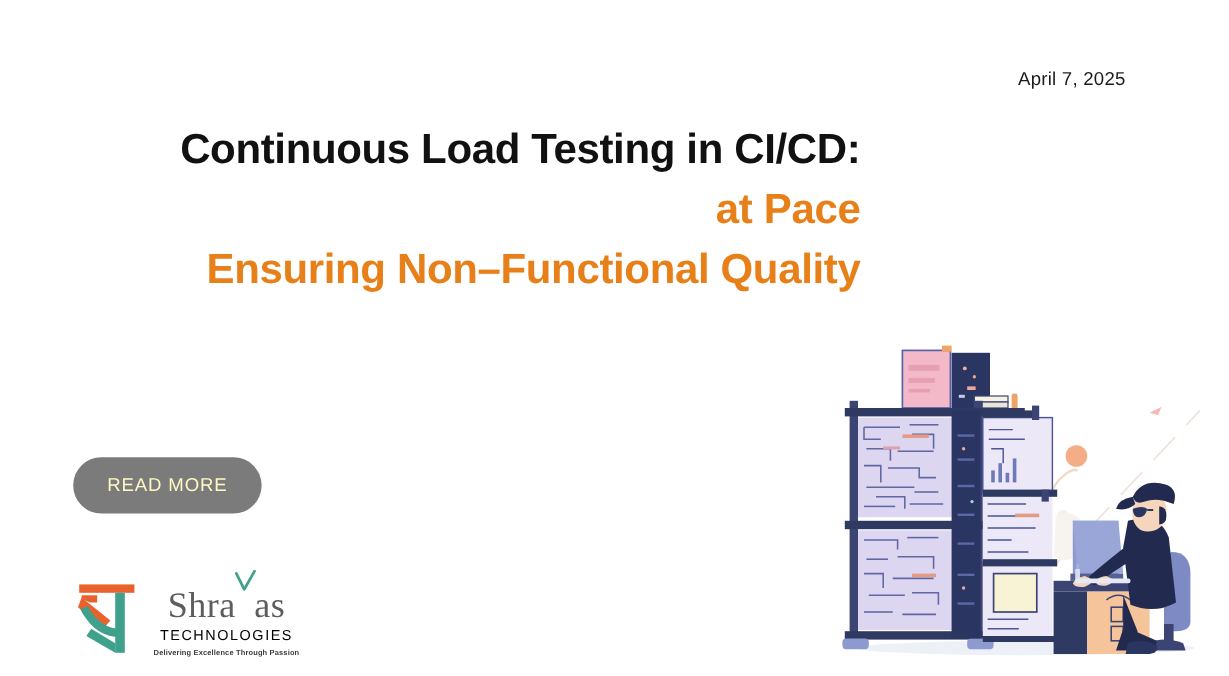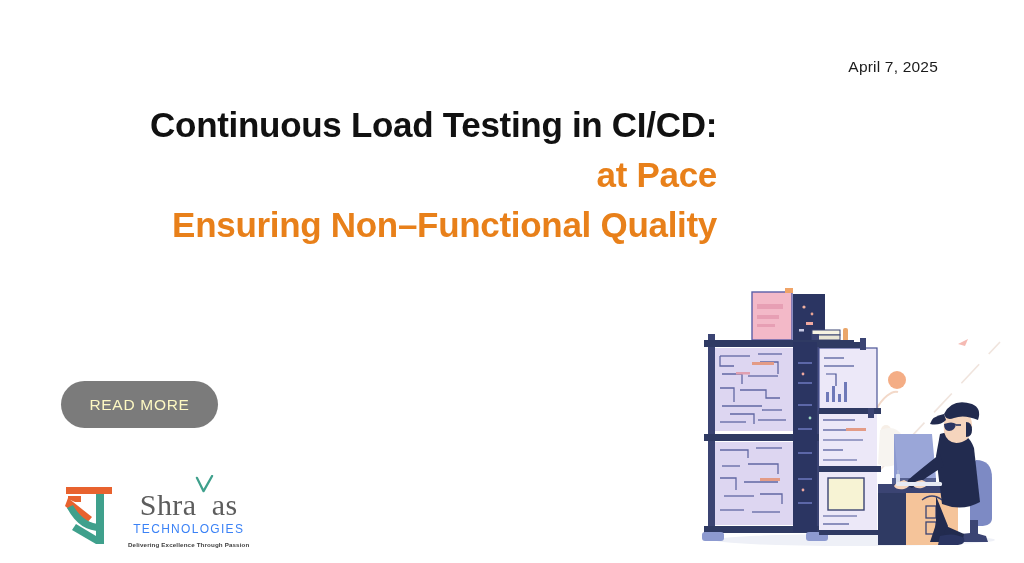--- a/index.html
+++ b/index.html
@@ -101,21 +101,21 @@
   }
   .logo-word .tick {
     position: absolute;
     left: -1px;
     top: -15px;
     width: 19px;
     height: 19px;
   }
   .logo-sub {
     font-size: 12px;
-    color: #3b82f6;
+    color: #000000;
     letter-spacing: 1.3px;
     margin-top: 2px;
   }
   .logo-tag {
     font-size: 6.2px;
     color: #3d3d3d;
     font-weight: bold;
     letter-spacing: 0.15px;
     margin-top: 5px;
   }

